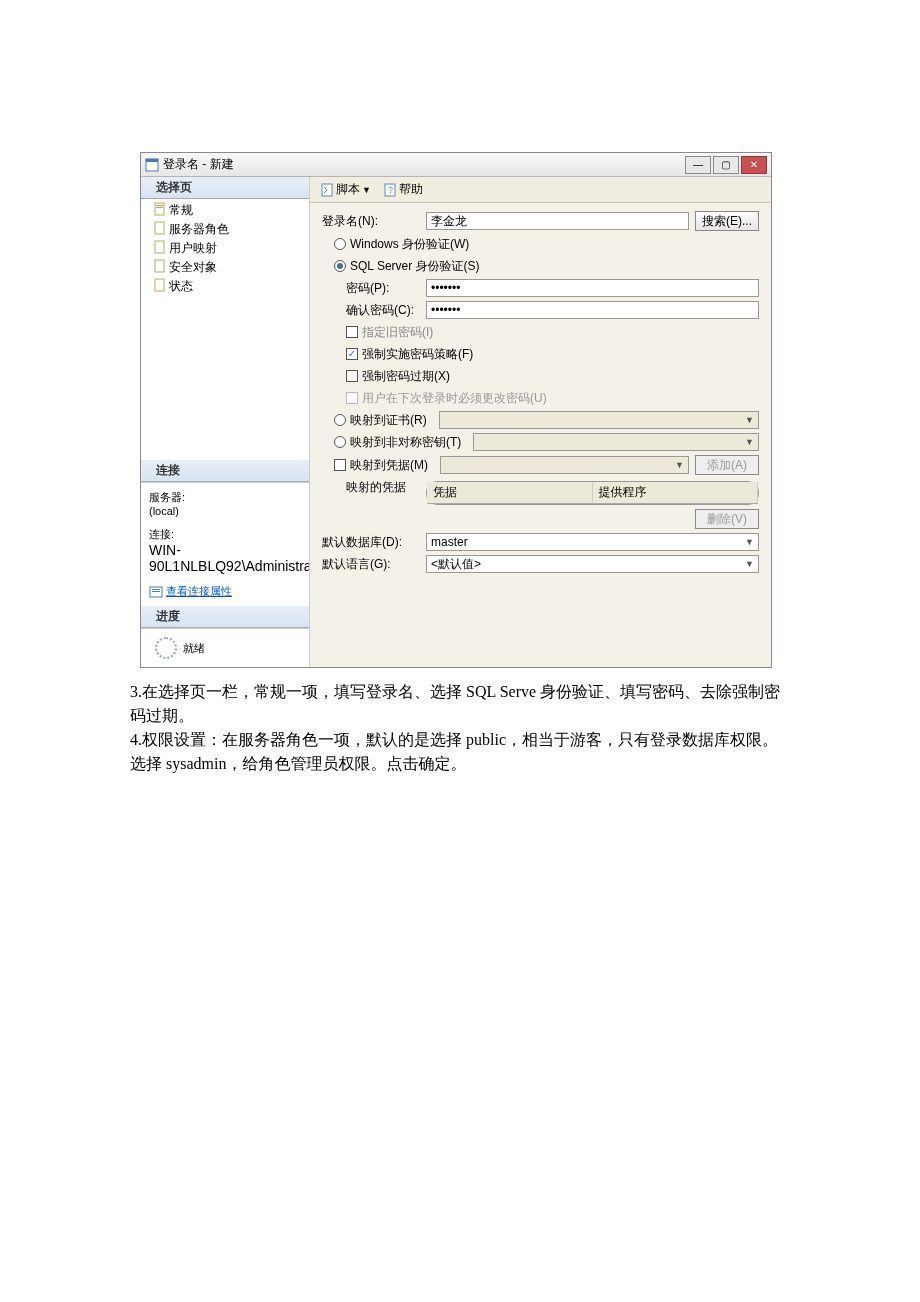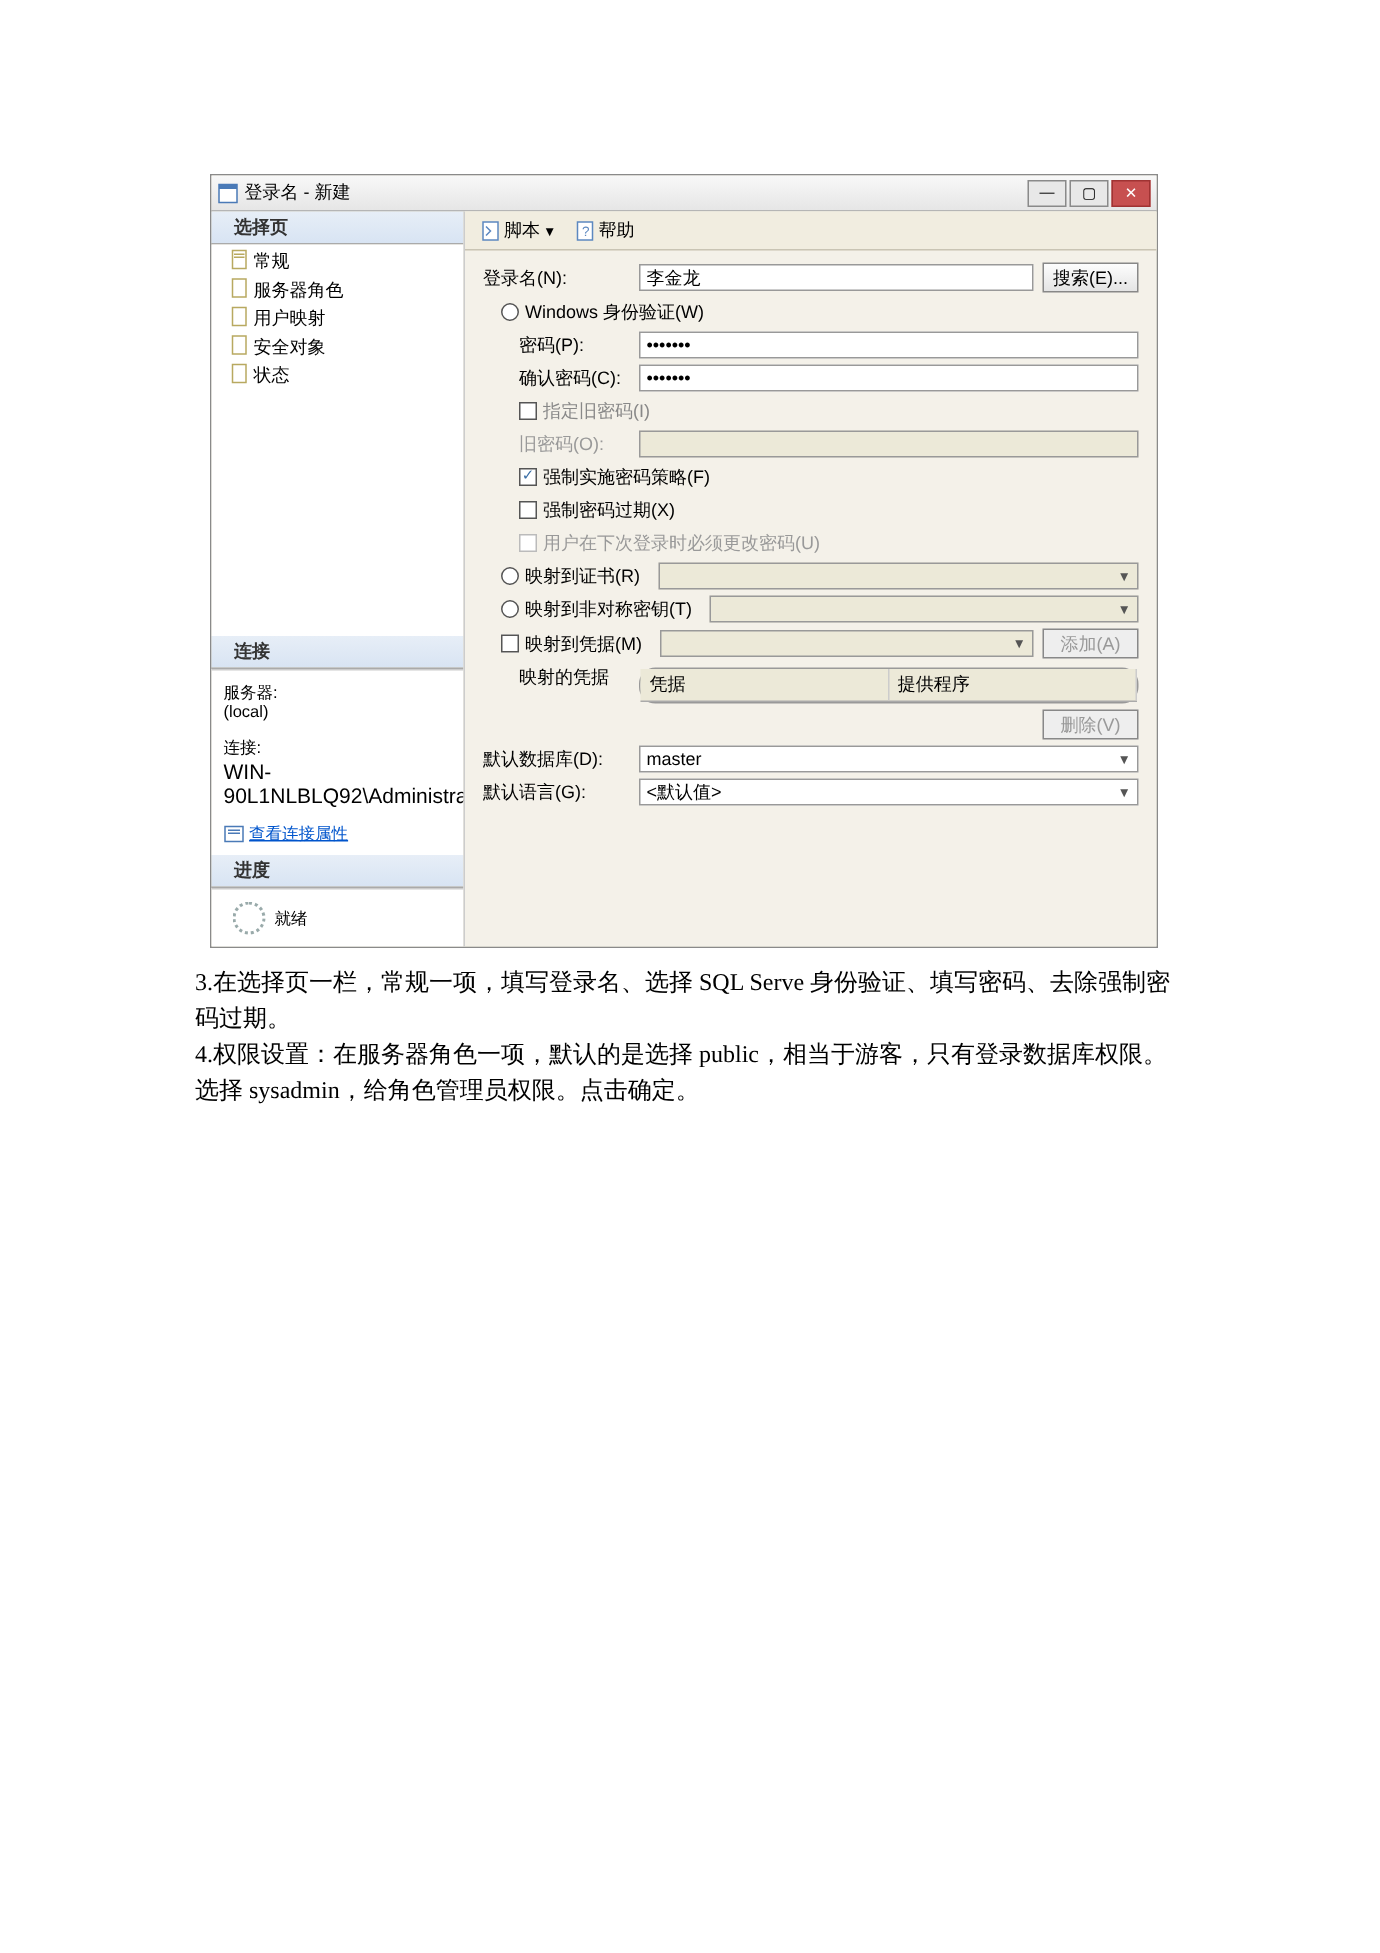--- a/index.html
+++ b/index.html
@@ -1,17 +1,17 @@
 <!DOCTYPE html>
 <html><head>
   <meta charset="utf-8">
   <style>
     * { box-sizing: border-box; margin: 0; padding: 0; }
     body { background: #fff; font-family: "Microsoft YaHei", SimSun, sans-serif; font-size: 12px; }
-    .canvas { width: 920px; height: 1266px; position: relative; background: #fff; }
+    .canvas { width: 920px; height: 1266px; position: relative; background: #fff; margin-top: 36px; }
     .win { position: absolute; left: 140px; top: 116px; width: 632px; height: 516px; border: 1px solid #8a8a8a; background: #ece9d8; display: flex; flex-direction: column; }
     .titlebar { height: 24px; background: linear-gradient(#f8f8f8, #e6e6e6); border-bottom: 1px solid #b5b5b5; display: flex; align-items: center; padding: 0 4px; }
     .titlebar .icon { width: 14px; height: 14px; margin-right: 4px; display:inline-flex; }
     .titlebar .title { flex: 1; font-size: 12px; color: #000; }
     .winctrls { display: flex; gap: 2px; }
     .winbtn { width: 26px; height: 18px; border: 1px solid #8a8a8a; background: #e8e8e8; display:flex; align-items:center; justify-content:center; font-size:10px;}
     .winbtn.close { background:#c75050; color:#fff; border-color:#a03333;}
     .content { flex: 1; display: flex; }
     .sidebar { width: 168px; display: flex; flex-direction: column; }
     .side-head { background: linear-gradient(#e7eef7,#d8e4f3); border-bottom:1px solid #aaa; padding:2px 15px; font-size:12px; font-weight:bold; color:#333; }
@@ -170,35 +170,36 @@
           <span class="label">登录名(N):</span>
           <input class="tinput" value="李金龙" style="">
           <button class="btn" style="margin-left:6px;">搜索(E)...</button>
         </div>
         <div class="row">
               <span class="ind1"></span>
               <span class="radio"></span>
               <span>Windows 身份验证(W)</span>
             </div>
         <div class="row">
+              <span class="ind1"></span>
+              <span class="radio on"></span>
+              <span>SQL Server 身份验证(S)</span>
+            </div>
+        <div class="row">
               <span class="label ind2">密码(P):</span>
               <input class="tinput" type="password" value="●●●●●●●" style="">
             </div>
         <div class="row">
               <span class="label ind2">确认密码(C):</span>
               <input class="tinput" type="password" value="●●●●●●●" style="">
             </div>
         <div class="row">
               <span class="ind2"></span>
               <span class="check"></span>
               <span style="color:#888">指定旧密码(I)</span>
-            </div>
-        <div class="row">
-              <span class="label ind2" style="color:#999">旧密码(O):</span>
-              <input class="tinput disabled" disabled="" style="">
             </div>
         <div class="row">
               <span class="ind2"></span>
               <span class="check on"></span>
               <span>强制实施密码策略(F)</span>
             </div>
         <div class="row">
               <span class="ind2"></span>
               <span class="check"></span>
               <span>强制密码过期(X)</span>

